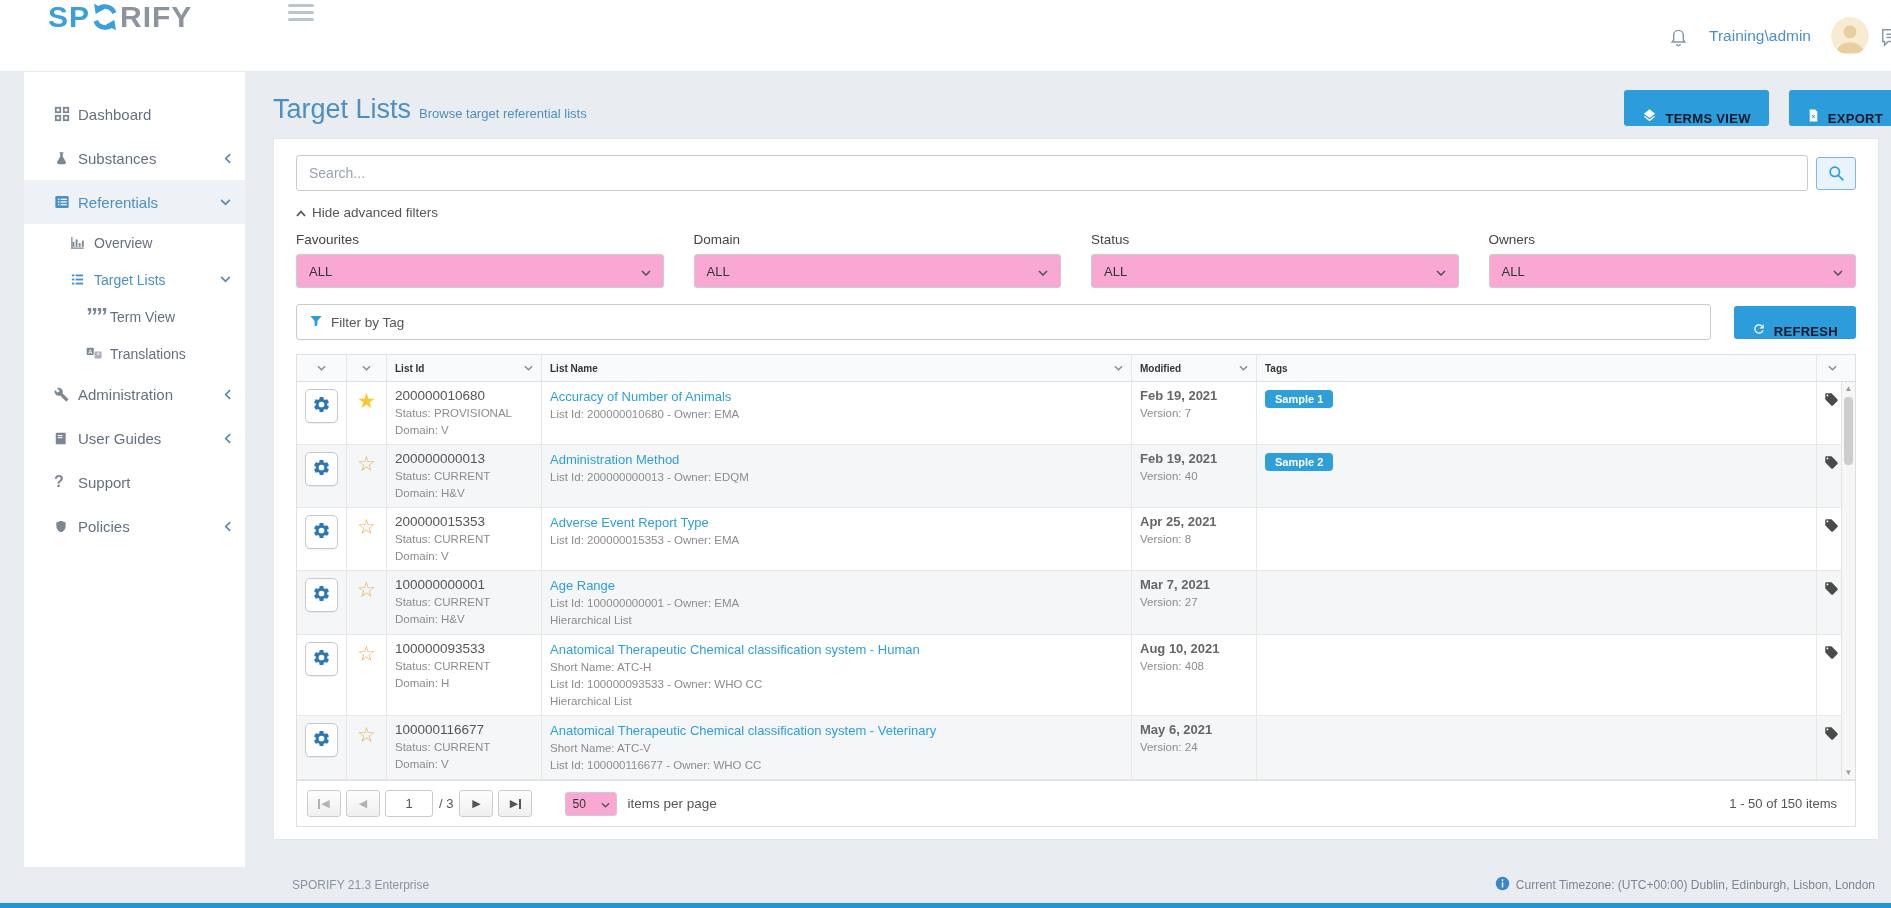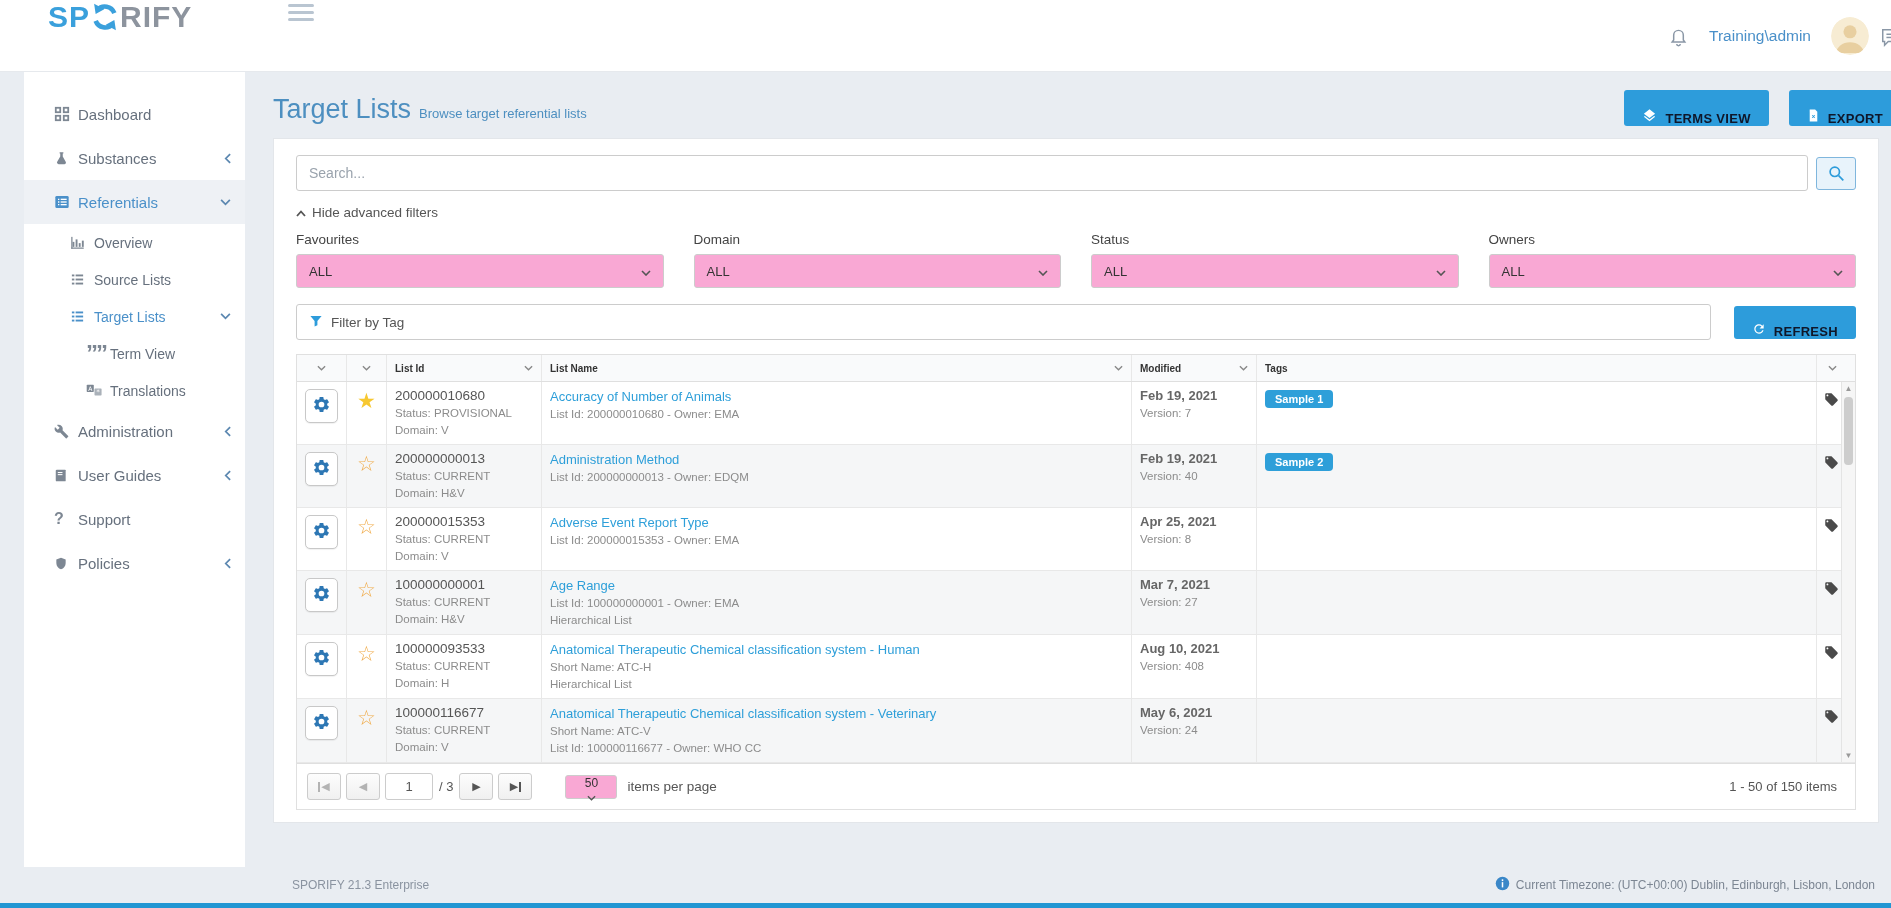--- a/index.html
+++ b/index.html
@@ -91,21 +91,21 @@
 
   
   .pager{border-top:1px solid #dfdfdf;height:46px;display:flex;align-items:center;padding:0 10px;background:#fff;}
   .pg-btn{width:34px;height:27px;border:1px solid #ccc;border-radius:3px;background:linear-gradient(#fdfdfd,#f0f0f0);
     display:flex;align-items:center;justify-content:center;margin-right:5px;font-size:11px;cursor:pointer;gap:1px;}
   .pg-btn .bar{width:2px;height:10px;background:currentColor;}
   .pg-dis{color:#b3b3b3;}
   .pg-en{color:#555;}
   .pg-input{width:48px;height:27px;border:1px solid #ccc;border-radius:3px;text-align:center;font-size:13px;color:#555;margin-right:6px;font-family:inherit;}
   .pg-total{font-size:13px;color:#555;margin-right:6px;}
-  .pg-size{width:52px;height:24px;margin-left:28px;margin-right:10px;font-size:12px;padding:0 6px;flex-direction:column;}
+  .pg-size{width:52px;height:24px;margin-left:28px;margin-right:10px;font-size:12px;padding:0 6px;}
   .pg-label{font-size:13.5px;color:#555;}
   .pg-range{margin-left:auto;font-size:13px;color:#555;padding-right:8px;}
 
   
   .footer{height:36px;display:flex;align-items:center;padding:0 16px 0 292px;}
   .f-left{font-size:12px;color:#8a93a0;}
   .f-right{margin-left:auto;display:flex;align-items:center;gap:6px;font-size:12px;color:#7c8693;}
   .bluebar{height:5px;background:#2196d3;}
 </style>
 </head>
@@ -211,35 +211,20 @@
               <rect x="9" y="7" width="3" height="12"></rect>
               <rect x="14" y="13" width="3" height="6"></rect>
               <rect x="19" y="9" width="3" height="10"></rect>
               <rect x="2" y="20" width="20" height="2"></rect>
               <rect x="2" y="3" width="2" height="19"></rect>
             </g>
           </svg>
         </span>
         <span class="s-lbl">Overview</span>
       </div>
-      <div class="side-item lvl1">
-        <span class="s-ico">
-          <svg viewBox="0 0 24 24" width="15" height="15">
-            <g fill="currentColor">
-              <rect x="3" y="4" width="4" height="3"></rect>
-              <rect x="9" y="4" width="12" height="3"></rect>
-              <rect x="3" y="10.5" width="4" height="3"></rect>
-              <rect x="9" y="10.5" width="12" height="3"></rect>
-              <rect x="3" y="17" width="4" height="3"></rect>
-              <rect x="9" y="17" width="12" height="3"></rect>
-            </g>
-          </svg>
-        </span>
-        <span class="s-lbl">Source Lists</span>
-      </div>
       <div class="side-item lvl1 blue">
         <span class="s-ico">
           <svg viewBox="0 0 24 24" width="15" height="15">
             <g fill="currentColor">
               <rect x="3" y="4" width="4" height="3"></rect>
               <rect x="9" y="4" width="12" height="3"></rect>
               <rect x="3" y="10.5" width="4" height="3"></rect>
               <rect x="9" y="10.5" width="12" height="3"></rect>
               <rect x="3" y="17" width="4" height="3"></rect>
               <rect x="9" y="17" width="12" height="3"></rect>
@@ -585,21 +570,21 @@
                 </span>
               </div>
               <div class="cell-star">
                 <span class="star off">☆</span>
               </div>
               <div>
                 <div class="idline">100000093533</div>
                 <div class="sub">Status: CURRENT</div>
                 <div class="sub">Domain: H</div>
               </div>
-              <div><a class="namelink">Anatomical Therapeutic Chemical classification system - Human</a><div class="sub">Short Name: ATC-H</div><div class="sub">Hierarchical List</div></div>
+              <div><a class="namelink">Anatomical Therapeutic Chemical classification system - Human</a><div class="sub">Short Name: ATC-H</div><div class="sub">List Id: 100000093533 - Owner: WHO CC</div><div class="sub">Hierarchical List</div></div>
               <div>
                 <div class="modline">Aug 10, 2021</div>
                 <div class="sub">Version: 408</div>
               </div>
               <div></div>
               <div class="cell-tagico">
                 <span><svg viewBox="0 0 24 24" width="15" height="15">
                     <path fill="#4a4a4a" d="M21.41 11.58l-9-9C12.05 2.22 11.55 2 11 2H4c-1.1 0-2 .9-2 2v7c0 .55.22 1.05.59 1.42l9 9c.36.36.86.58 1.41.58.55 0 1.05-.22 1.41-.59l7-7c.37-.36.59-.86.59-1.41 0-.55-.23-1.06-.59-1.42zM5.5 7C4.67 7 4 6.33 4 5.5S4.67 4 5.5 4 7 4.67 7 5.5 6.33 7 5.5 7z"></path>
                   </svg></span>
               </div>

